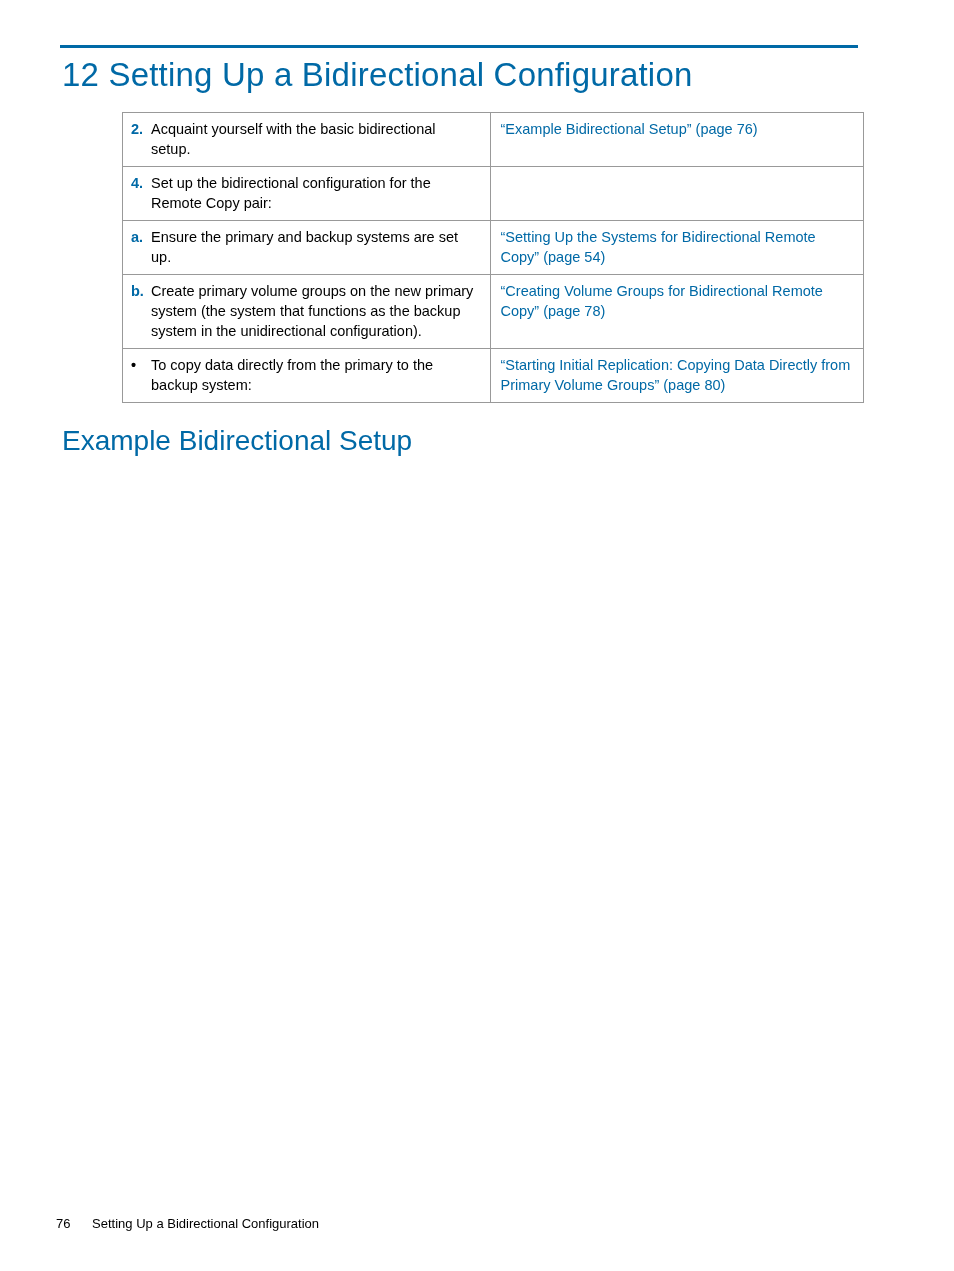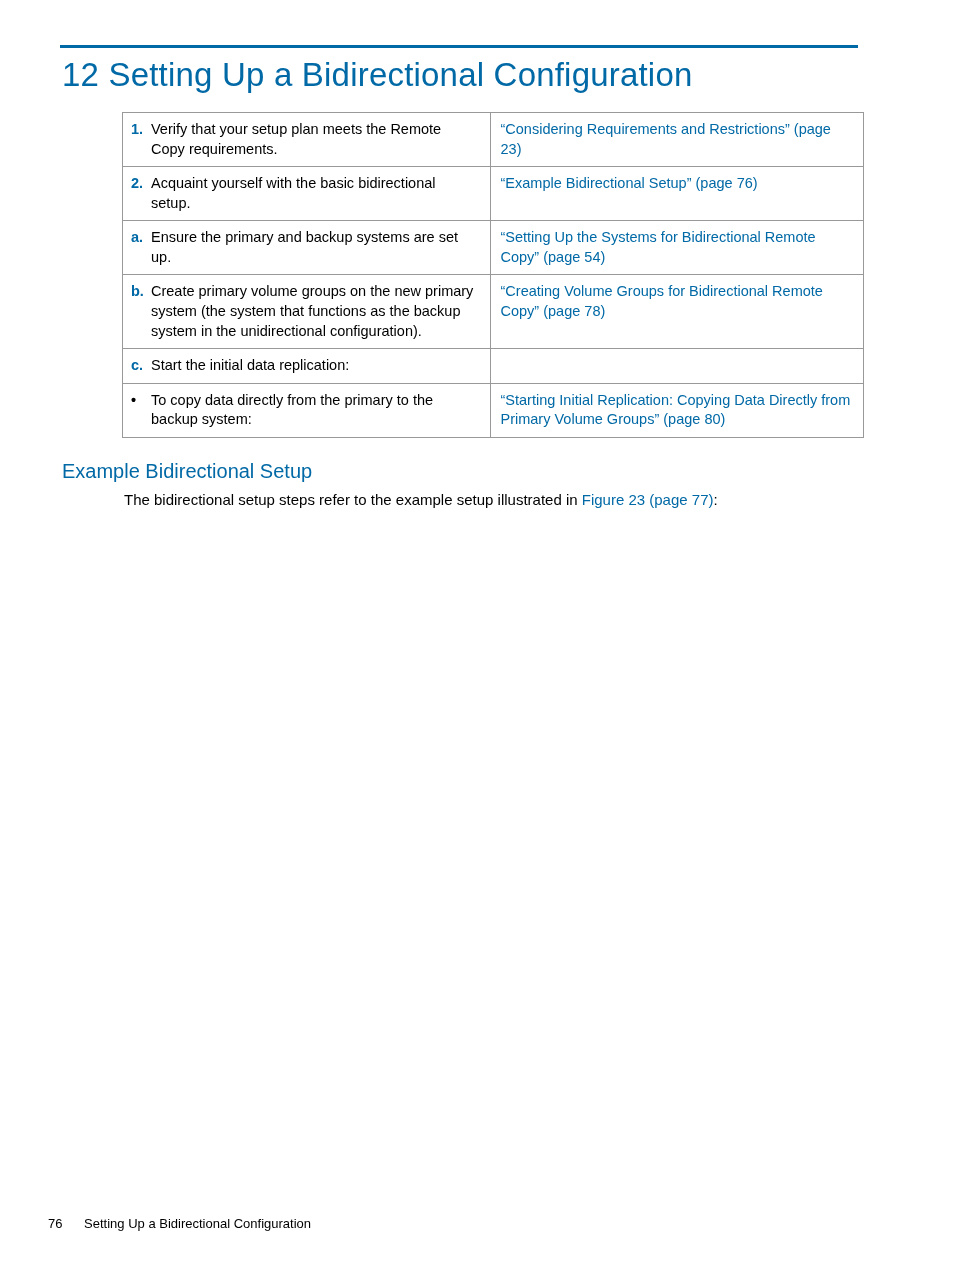--- a/index.html
+++ b/index.html
@@ -58,36 +58,36 @@
     }
     .step-text {
       display: inline-block;
       vertical-align: top;
       width: calc(100% - 25px);
     }
     .link {
       color: #0069a6;
     }
     h2.section {
-      font-size: 20px;
+      font-size: 28px;
       font-weight: 400;
       color: #0069a6;
       margin-top: 22px;
       margin-left: 2px;
       margin-bottom: 6px;
     }
     .body-text {
       font-size: 15px;
       margin-left: 64px;
       line-height: 1.4;
     }
     .footer {
       position: absolute;
       bottom: 40px;
-      left: 48px;
+      left: 56px;
       font-size: 13px;
       color: #000;
     }
     .footer .pageno {
       margin-right: 18px;
     }
   </style>
 </head>
 <body>
 
@@ -95,48 +95,41 @@
   <div class="top-rule"></div>
 
   <h1 class="chapter-title">
     <span>12</span>
     <span>Setting Up a Bidirectional Configuration</span>
   </h1>
 
   <table class="steps">
     <tbody id="steps-body">
         <tr>
-          <td class="left"><span class="marker">1.</span><span class="step-text">Verify that your setup plan meets the Remote Copy requirements.</span></td>
-          <td class="right"><span class="link">“Considering Requirements and Restrictions” (page 23)</span></td>
+          <td class="left"><span class="marker">2.</span><span class="step-text">Acquaint yourself with the basic bidirectional setup.</span></td>
+          <td class="right"><span class="link">“Example Bidirectional Setup” (page 76)</span></td>
         </tr>
         <tr>
-          <td class="left"><span class="marker">2.</span><span class="step-text">Acquaint yourself with the basic bidirectional setup.</span></td>
-          <td class="right"><span class="link">“Example Bidirectional Setup” (page 76)</span></td>
+          <td class="left"><span class="marker">4.</span><span class="step-text">Set up the bidirectional configuration for the Remote Copy pair:</span></td>
+          <td class="right"></td>
         </tr>
         <tr>
           <td class="left"><span class="marker">a.</span><span class="step-text">Ensure the primary and backup systems are set up.</span></td>
           <td class="right"><span class="link">“Setting Up the Systems for Bidirectional Remote Copy” (page 54)</span></td>
         </tr>
         <tr>
           <td class="left"><span class="marker">b.</span><span class="step-text">Create primary volume groups on the new primary system (the system that functions as the backup system in the unidirectional configuration).</span></td>
           <td class="right"><span class="link">“Creating Volume Groups for Bidirectional Remote Copy” (page 78)</span></td>
         </tr>
         <tr>
-          <td class="left"><span class="marker">c.</span><span class="step-text">Start the initial data replication:</span></td>
-          <td class="right"></td>
-        </tr>
-        <tr>
           <td class="left"><span class="marker bullet-dot">•</span><span class="step-text">To copy data directly from the primary to the backup system:</span></td>
           <td class="right"><span class="link">“Starting Initial Replication: Copying Data Directly from Primary Volume Groups” (page 80)</span></td>
         </tr>
       </tbody>
   </table>
 
   <h2 class="section">Example Bidirectional Setup</h2>
-  <p class="body-text">
-    <span>The bidirectional setup steps refer to the example setup illustrated in </span><span class="link">Figure 23 (page 77)</span><span>:</span>
-  </p>
 </div>
 
 <div class="footer">
   <span class="pageno">76</span>
   <span>Setting Up a Bidirectional Configuration</span>
 </div>
 
 </body></html>

